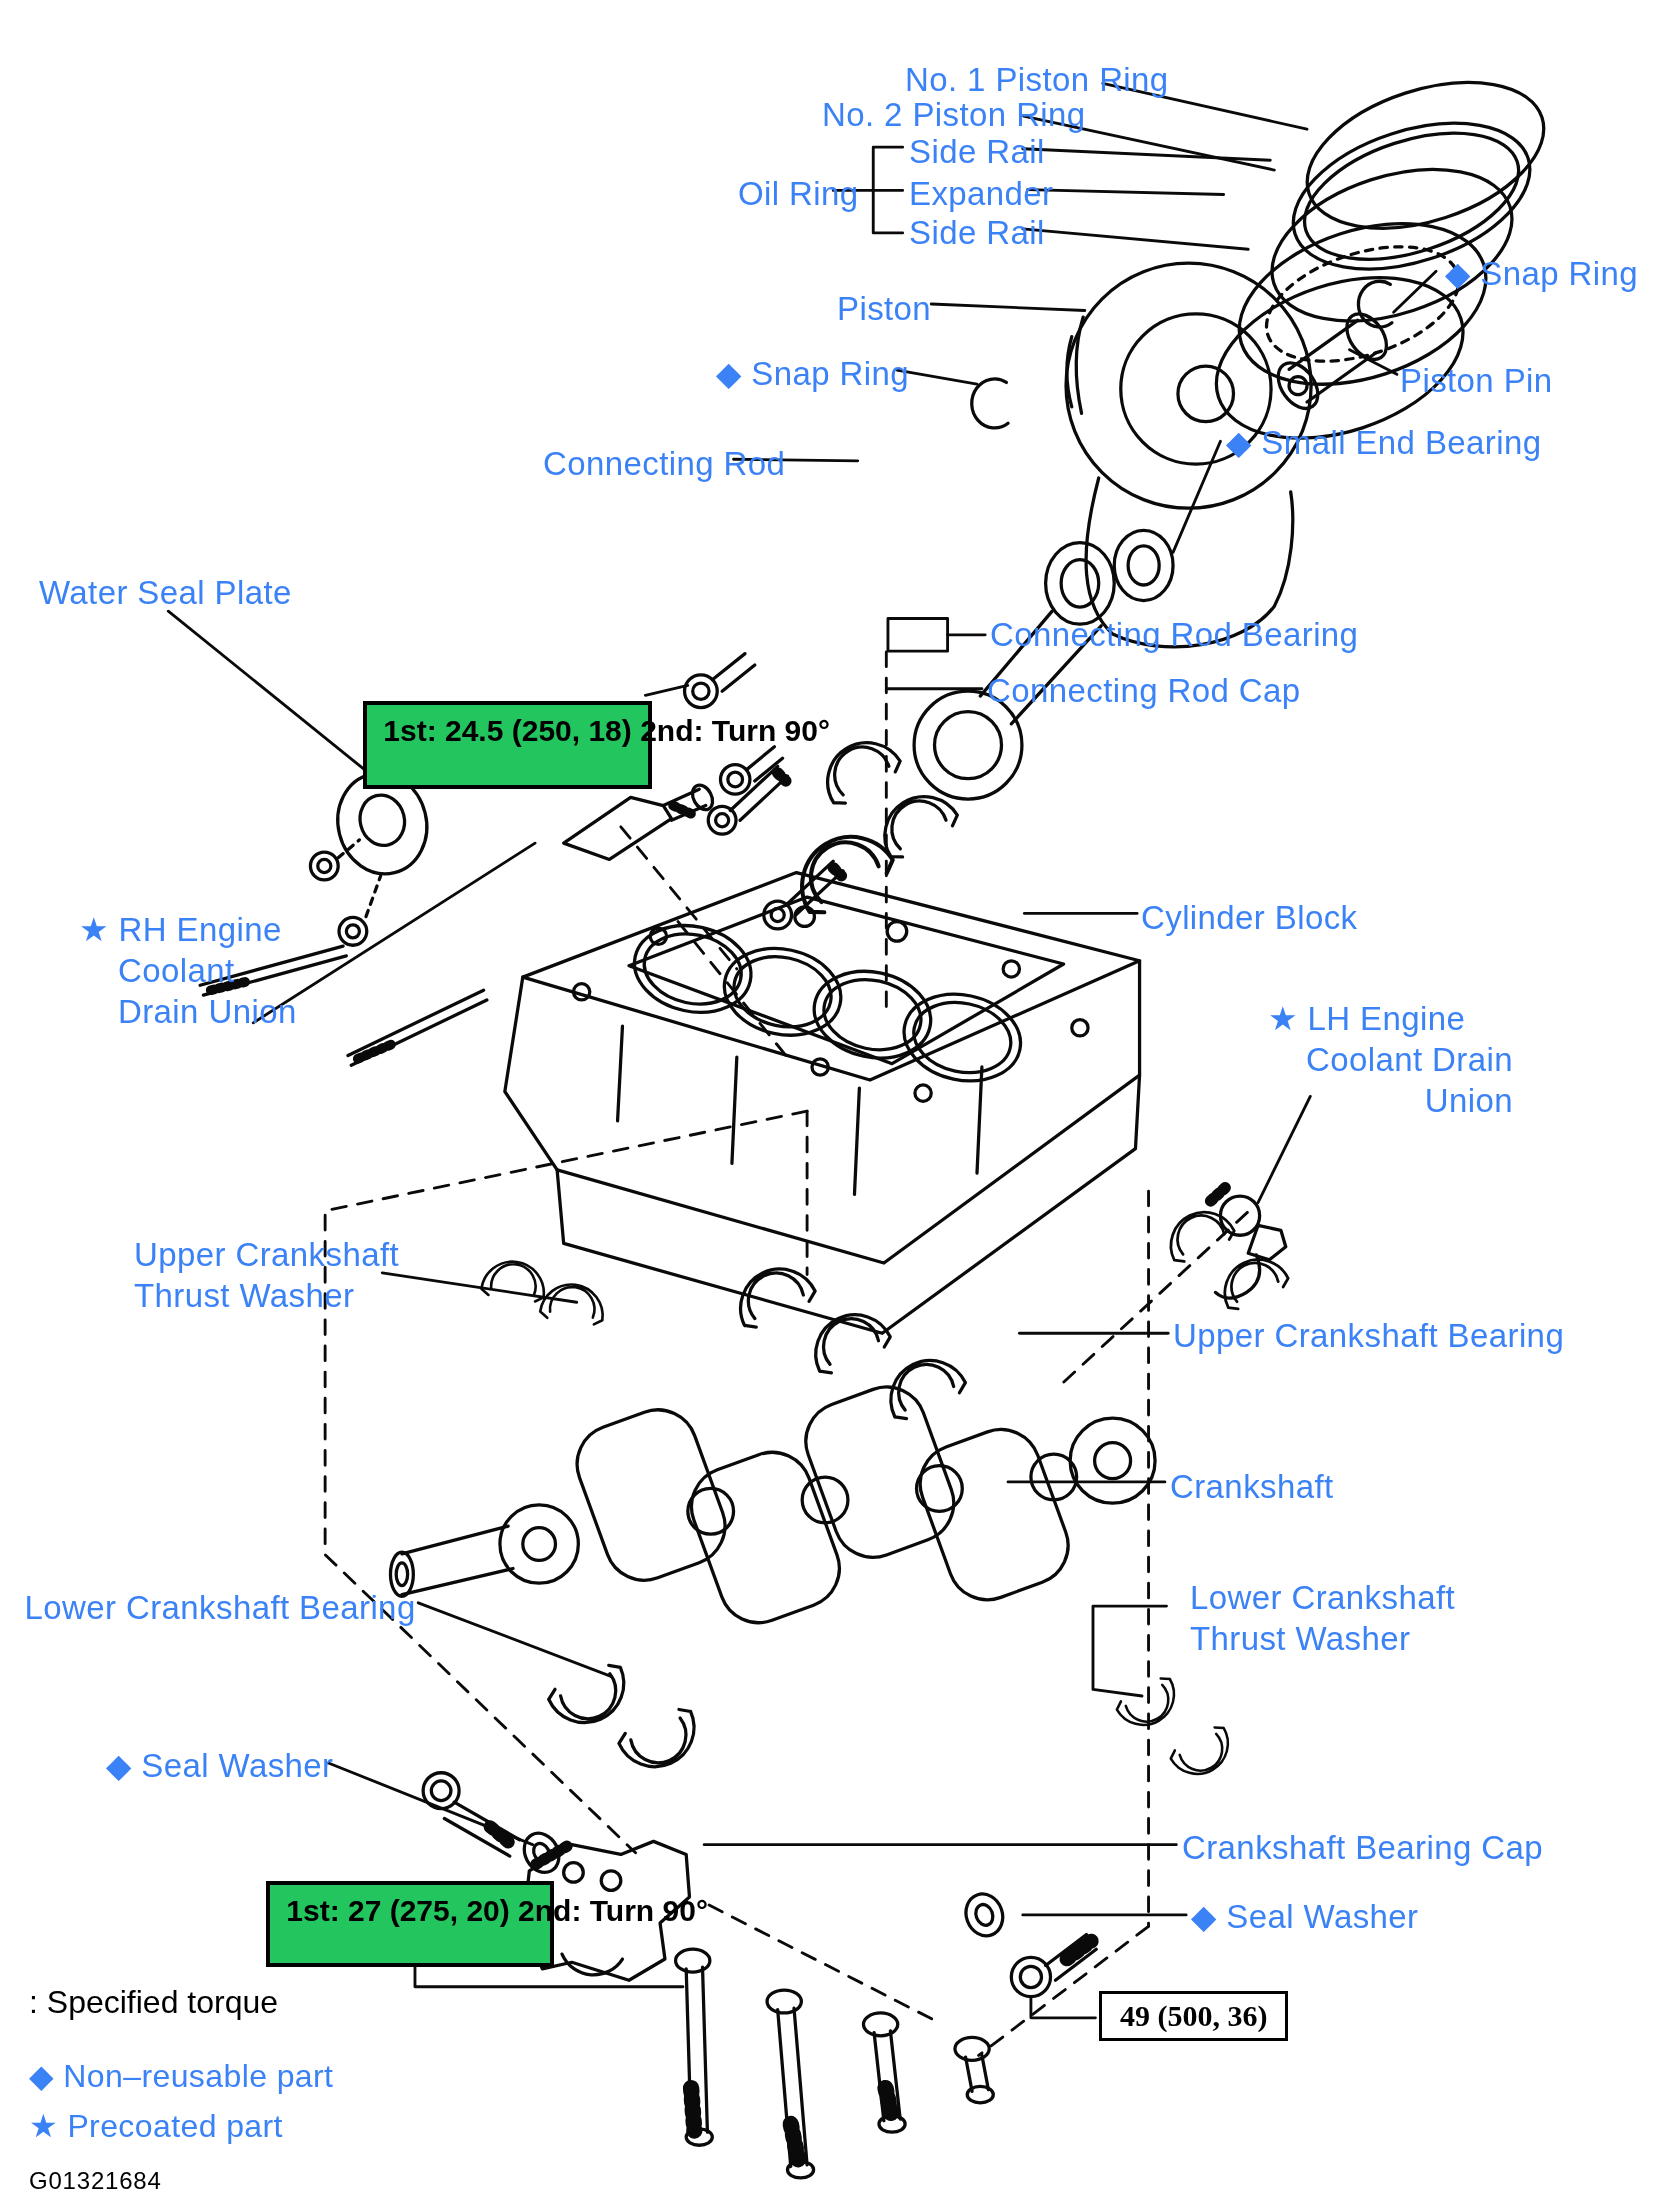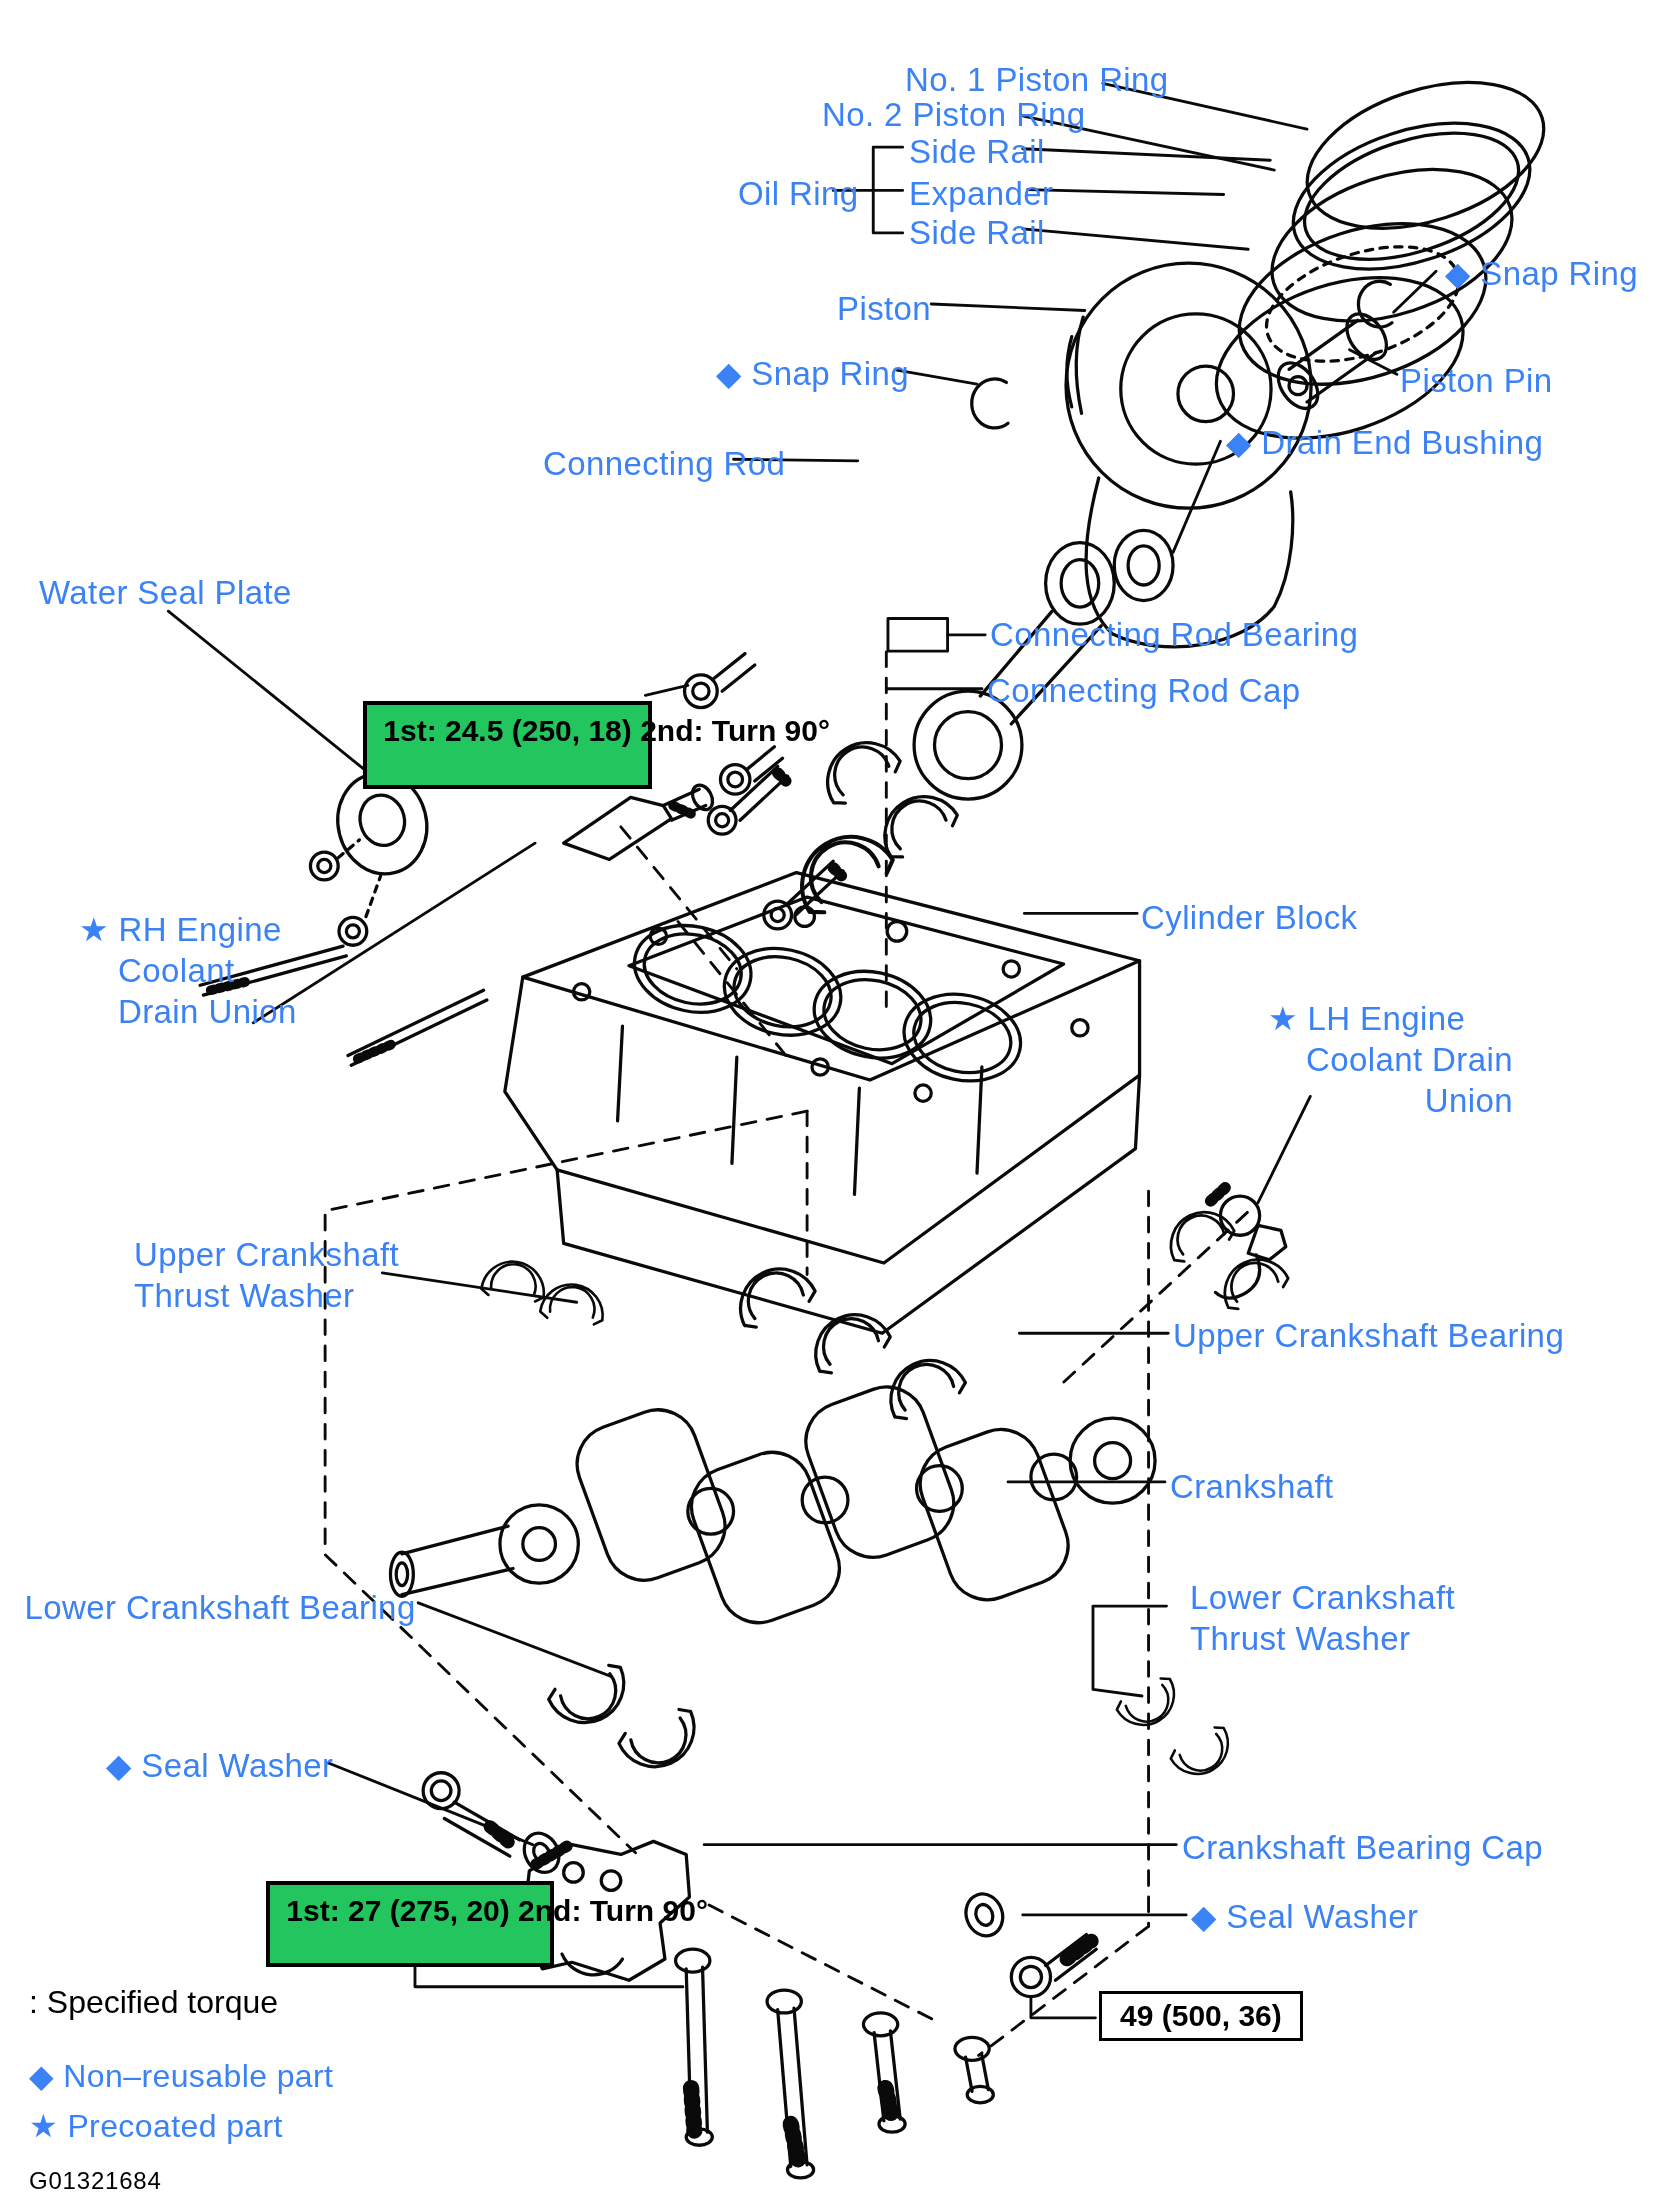--- a/index.html
+++ b/index.html
@@ -16,20 +16,21 @@
   .torque-box{
     position:absolute;border:4.1px solid #000;background:#22c55e;
     padding:4.9px 16.3px 6.5px 16.3px;font-size:30px;font-weight:700;line-height:41px;
     white-space:nowrap;
     margin-top:24px;
   }
   .val-box{
     position:absolute;border:3.3px solid #000;background:#fff;
     padding:1.6px 18px 3.3px 18px;font-size:30px;font-weight:700;line-height:39px;
     white-space:nowrap;
+    font-family:Liberation Serif, serif;
   }
   .legend-row{position:absolute;display:flex;align-items:center;gap:11.4px;white-space:nowrap;}
   .legend-units{border:3.3px solid #000;padding:3.3px 14.7px 4.9px 11.4px;font-size:32px;}
   .legend-desc{font-size:32px;}
   .fig-id{position:absolute;font-size:24px;letter-spacing:0.8px;}
 </style>
 </head>
 <body>
 
 <svg class="art" width="1664" height="2205" viewBox="0 0 2037 2699" stroke="#0a0a0a" fill="none" stroke-width="4" stroke-linecap="round" stroke-linejoin="round">
@@ -315,21 +316,21 @@
 <div class="lbl" style="left:822px;top:94px;">No. 2 Piston Ring</div>
 <div class="lbl" style="left:909px;top:131px;">Side Rail</div>
 <div class="lbl" style="left:738px;top:173px;">Oil Ring</div>
 <div class="lbl" style="left:909px;top:173px;">Expander</div>
 <div class="lbl" style="left:909px;top:212px;">Side Rail</div>
 <div class="lbl" style="left:1445px;top:253px;">◆ Snap Ring</div>
 <div class="lbl" style="left:837px;top:288px;">Piston</div>
 <div class="lbl" style="left:716px;top:353px;">◆ Snap Ring</div>
 <div class="lbl" style="left:1400px;top:360px;">Piston Pin</div>
 <div class="lbl" style="left:543px;top:443px;">Connecting Rod</div>
-<div class="lbl" style="left:1226px;top:422px;">◆ Drain End Bushing</div>
+<div class="lbl" style="left:1226px;top:422px;">◆ Small End Bearing</div>
 <div class="lbl" style="left:39px;top:572px;">Water Seal Plate</div>
 <div class="lbl" style="left:990px;top:614px;">Connecting Rod Bearing</div>
 <div class="lbl" style="left:987px;top:670px;">Connecting Rod Cap</div>
 
 <div class="lbl" style="left:59px;top:909px;">
   <span class="ind">★ RH Engine</span>
   <span class="ind" style="padding-left:39px;">Coolant</span>
   <span class="ind" style="padding-left:39px;">Drain Union</span>
 </div>
 

